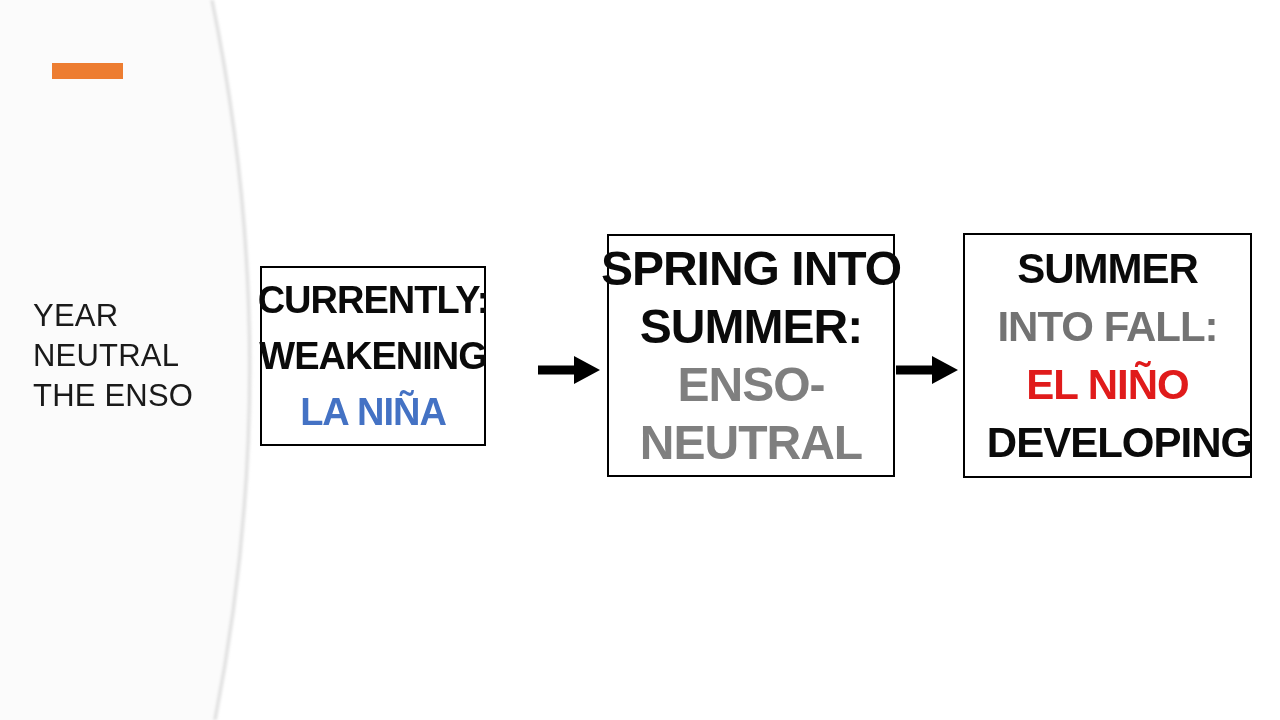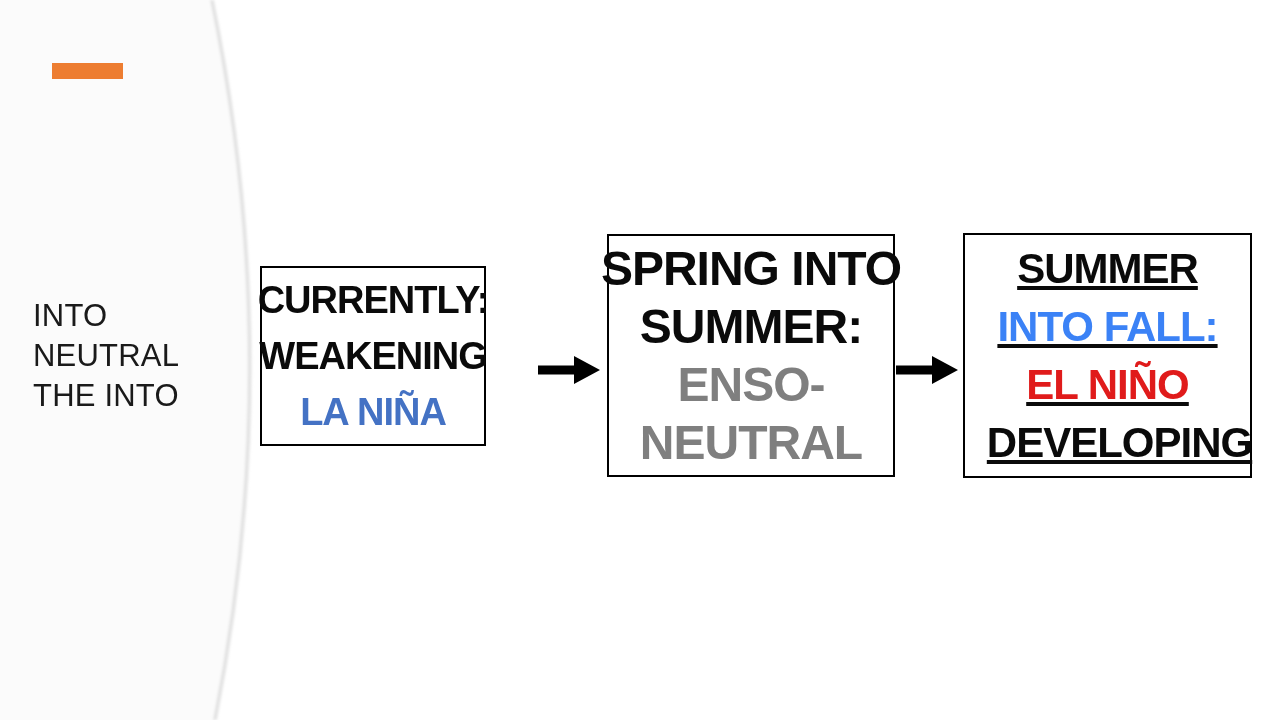--- a/index.html
+++ b/index.html
@@ -54,21 +54,21 @@
     font-size: 38px; line-height: 56px;
   }
   #box-spring {
     left: 607px; top: 234px;
     width: 288px; height: 243px;
     font-size: 48px; line-height: 58px;
   }
   #box-summer {
     left: 963px; top: 233px;
     width: 289px; height: 245px;
-    font-size: 42px; line-height: 58px; text-decoration: underline;
+    font-size: 42px; line-height: 58px;
   }
   .flow-arrow { position: absolute; width: 62px; height: 30px; }
   #arrow-1 { left: 538px; top: 355px; }
   #arrow-2 { left: 896px; top: 355px; }
 </style>
 </head>
 <body>
 
 <div class="slide">
 
@@ -78,23 +78,23 @@
         <feGaussianBlur stdDeviation="1.6"></feGaussianBlur>
       </filter>
     </defs>
     <path d="M 212,0 Q 286,360 215,720 L 0,720 L 0,0 Z" style="fill: rgb(251, 251, 251);"></path>
     <path d="M 212,0 Q 286,360 215,720" fill="none" stroke="#DCDCDC" stroke-width="3" filter="url(#soft)" style="stroke: rgb(220, 220, 220);"></path>
   </svg>
 
   <div class="accent-bar" style="background: rgb(237, 125, 49);"></div>
 
   <div class="slide-title">
-    <span class="title-line">INTO</span>
+    <span class="title-line">YEAR</span>
     <span class="title-line">NEUTRAL</span>
-    <span class="title-line">THE INTO</span>
+    <span class="title-line">THE ENSO</span>
   </div>
 
   <div class="flow-box" id="box-currently">
     <span class="box-line" style="color: rgb(10, 10, 10);">CURRENTLY:</span>
     <span class="box-line" style="color: rgb(10, 10, 10);">WEAKENING</span>
     <span class="box-line" style="color: rgb(68, 114, 196);">LA NIÑA</span>
   </div>
 
   <svg class="flow-arrow" id="arrow-1" viewBox="0 0 62 30" xmlns="http://www.w3.org/2000/svg">
     <polygon points="0,10.5 36,10.5 36,1 62,15 36,29 36,19.5 0,19.5" style="fill: rgb(0, 0, 0);"></polygon>
@@ -106,18 +106,18 @@
     <span class="box-line" style="color: rgb(127, 127, 127);">ENSO-</span>
     <span class="box-line" style="color: rgb(127, 127, 127);">NEUTRAL</span>
   </div>
 
   <svg class="flow-arrow" id="arrow-2" viewBox="0 0 62 30" xmlns="http://www.w3.org/2000/svg">
     <polygon points="0,10.5 36,10.5 36,1 62,15 36,29 36,19.5 0,19.5" style="fill: rgb(0, 0, 0);"></polygon>
   </svg>
 
   <div class="flow-box" id="box-summer">
     <span class="box-line" style="color: rgb(10, 10, 10);">SUMMER</span>
-    <span class="box-line" style="color: #3b82f6;">INTO FALL:</span>
+    <span class="box-line" style="color: #737373;">INTO FALL:</span>
     <span class="box-line" style="color: rgb(224, 27, 27);">EL NIÑO</span>
     <span class="box-line" style="color: rgb(10, 10, 10); margin-left: 24px;">DEVELOPING</span>
   </div>
 
 </div>
 
 </body></html>

